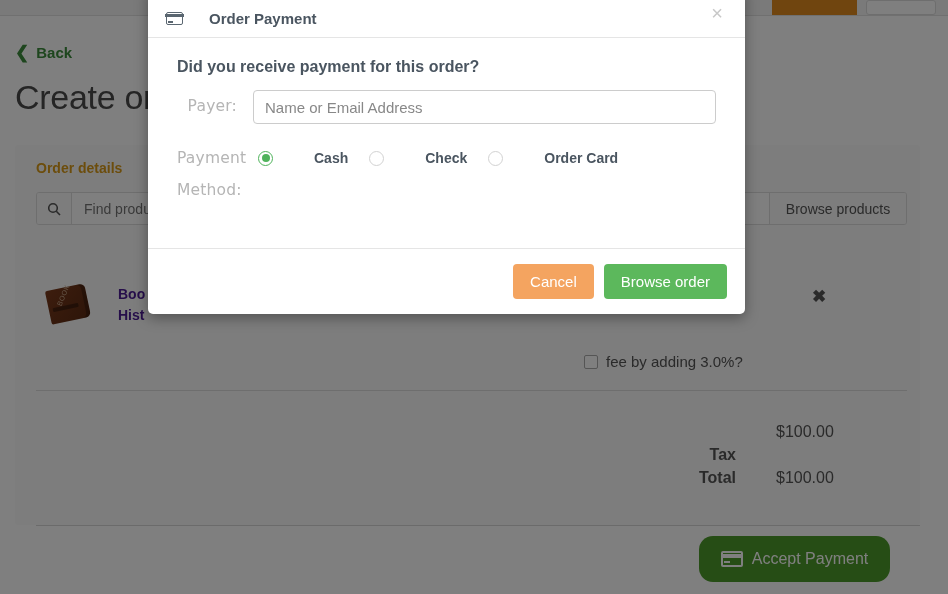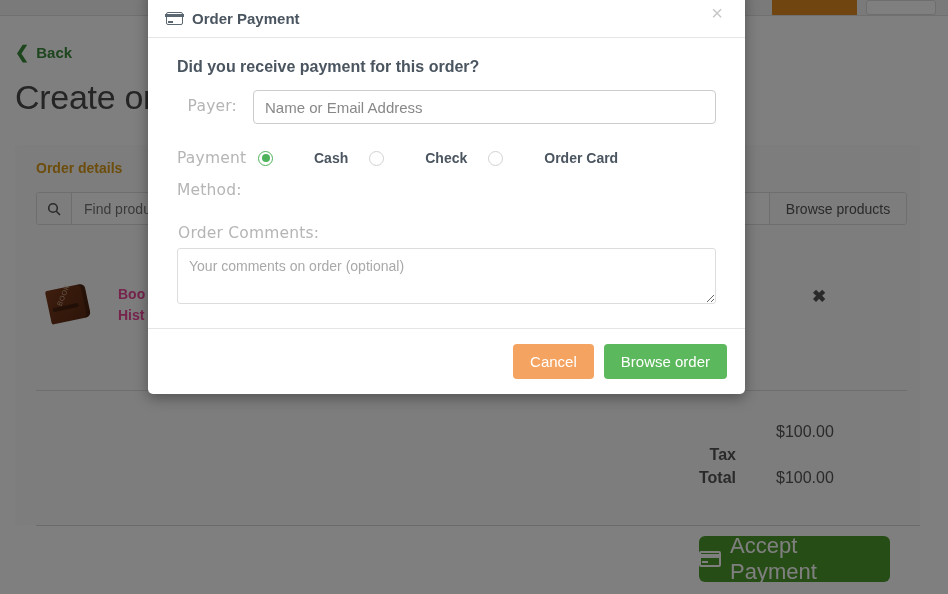--- a/index.html
+++ b/index.html
@@ -85,21 +85,21 @@
     box-shadow: inset -4px 0 0 rgba(0,0,0,0.25);
   }
   .book:after {
     content:""; position:absolute; left:4px; top:18px; width:26px; height:4px;
     background: rgba(0,0,0,0.35); border-radius:1px;
   }
   .book-label {
     position:absolute; left:6px; top:4px; font-size:7px; color:#c9a98e;
     transform: rotate(-55deg); letter-spacing:0.5px;
   }
-  .prod-text { margin-left: 22px; font-size: 14px; font-weight: bold; color: #ec4899; line-height: 21px; }
+  .prod-text { margin-left: 22px; font-size: 14px; font-weight: bold; color: #4c1d95; line-height: 21px; }
   .prod-x {
     position: absolute; left: 812px; top: 286px;
     font-size: 17px; color: #555; font-weight: bold; cursor: pointer;
   }
 
   .fee-line {
     position: absolute; left: 606px; top: 353px;
     font-size: 15px; color: #555; white-space: nowrap;
   }
   .fee-check {
@@ -110,23 +110,23 @@
   .hr1 { position: absolute; left: 36px; top: 390px; width: 871px; height: 1px; background: #ddd; }
   .hr2 { position: absolute; left: 36px; top: 525px; width: 884px; height: 1px; background: #d7d7d7; }
 
   .totals { position: absolute; left: 640px; top: 420px; width: 230px; font-size: 16px; color: #555; }
   .totals .trow { display: flex; justify-content: space-between; line-height: 23px; }
   .totals .tlabel { font-weight: bold; text-align: right; width: 96px; }
   .totals .tval { width: 120px; text-align: left; padding-left: 26px; }
 
   .accept-btn {
     position: absolute; left: 699px; top: 536px; width: 191px; height: 46px;
-    background: #4c9a2a; border-radius: 6px;
+    background: #4c9a2a; border-radius: 14px;
     display: flex; align-items: center; justify-content: center; gap: 9px;
-    color: #fff; font-size: 22px; cursor: pointer;
+    color: #fff; font-size: 16px; cursor: pointer;
   }
   .cc-icon { display:inline-block; width: 22px; height: 16px;
     border: 2px solid currentColor; border-radius: 2px; position: relative; }
   .cc-icon:before { content:""; position:absolute; left:-2px; top:1px; right:-2px; height:4px; background: currentColor; }
   .cc-icon:after  { content:""; position:absolute; left:1px; bottom:2px; width:6px; height:2px; background: currentColor; }
 
   
   .overlay {
     position: absolute; inset: 0;
     background: rgba(0,0,0,0.5);
@@ -138,21 +138,21 @@
     position: absolute; left: 148px; top: -12px; width: 597px;
     background: #fff; z-index: 20;
     border-radius: 0 0 5px 5px;
     box-shadow: 0 4px 14px rgba(0,0,0,0.35);
   }
   .modal-head {
     position: relative; height: 50px; border-bottom: 1px solid #e5e5e5;
     display: flex; align-items: center; padding: 12px 18px 0 18px;
   }
   .modal-title {
-    display: flex; align-items: center; gap: 9px;
+    display: flex; align-items: center; gap: 26px;
     font-size: 15px; font-weight: bold; color: #4a5560;
   }
   .cc-icon-sm { display:inline-block; width: 17px; height: 13px;
     border: 1.6px solid #5a6670; border-radius: 2px; position: relative; }
   .cc-icon-sm:before { content:""; position:absolute; left:-1.6px; top:1px; right:-1.6px; height:3.4px; background:#5a6670; }
   .cc-icon-sm:after  { content:""; position:absolute; left:1px; bottom:1.5px; width:5px; height:1.6px; background:#5a6670; }
   .modal-close {
     position: absolute; right: 16px; top: 14px;
     font-size: 20px; color: #c8c8c8; cursor: pointer; line-height: 1;
     background: none; border: none; font-family: inherit;
@@ -315,24 +315,20 @@
             <span class="radio"></span>
             <span class="radio-label">Check</span>
           </label>
           <label class="radio-opt">
             <span class="radio"></span>
             <span class="radio-label">Order Card</span>
           </label>
         </div>
       </div>
 
-      <div class="comments-block">
-        <div class="comments-label">Order Comments:</div>
-        <textarea class="comments-ta" placeholder="Your comments on order (optional)" style=""></textarea>
-      </div>
     </div>
 
     <div class="modal-foot">
       <button class="btn btn-cancel">Cancel</button>
       <button class="btn btn-create">Browse order</button>
     </div>
   </div>
 
 </div>
 

